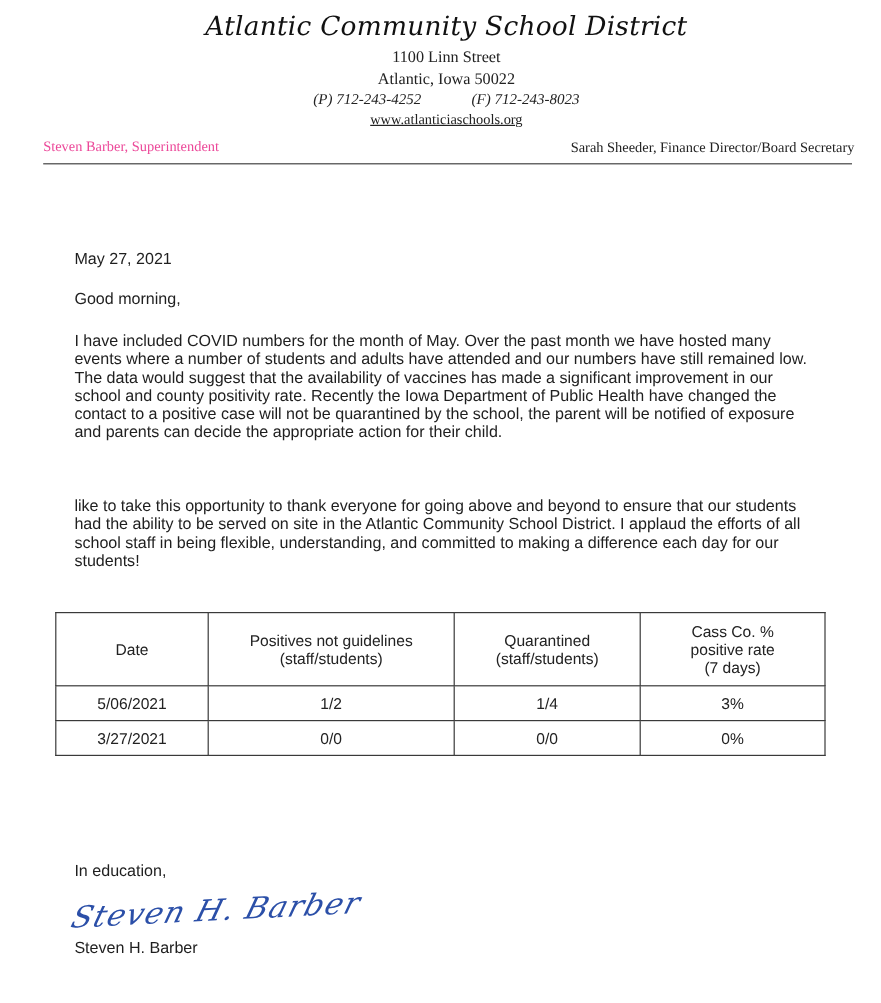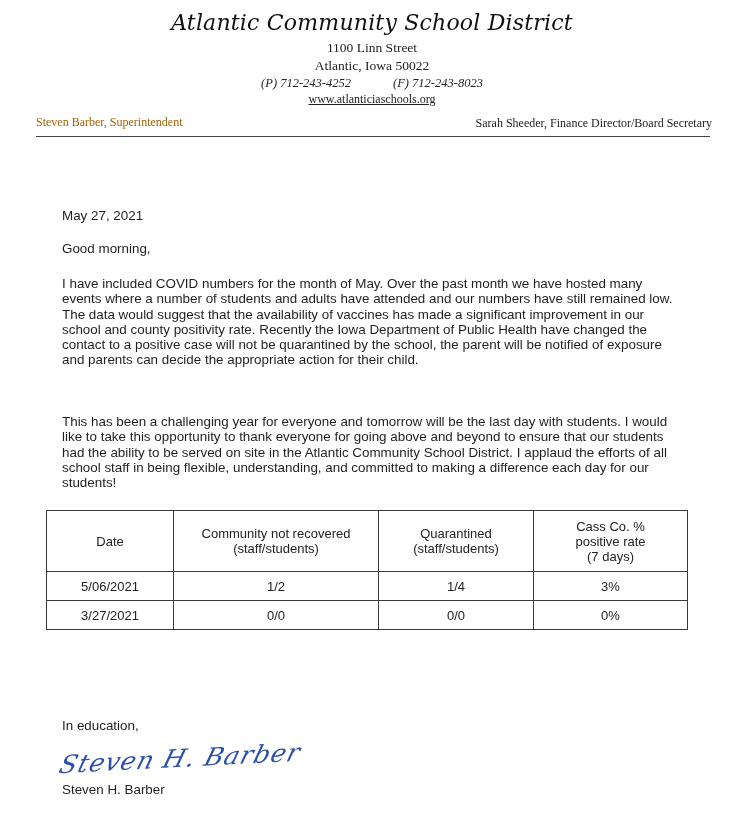--- a/index.html
+++ b/index.html
@@ -41,21 +41,21 @@
     .lh-street { top: 40px; }
     .lh-city { top: 58px; }
     .lh-phones { top: 76px; font-style: italic; font-size: 12.5px; }
     .lh-phones span { display: inline-block; }
     .lh-phones .fax { margin-left: 42px; }
     .lh-web { top: 92px; font-size: 12px; text-decoration: underline; }
     .lh-left {
       position: absolute;
       left: 36px; top: 115px;
       font-size: 12px;
-      color: #a16207;
+      color: #ec4899;
       text-align: right;
     }
     .lh-right {
       position: absolute;
       right: 22px; top: 116px;
       font-size: 12px;
       color: #222;
     }
     .lh-rule {
       position: absolute;
@@ -140,35 +140,34 @@
 <div class="body-text para para1">
   <p>I have included COVID numbers for the month of May.  Over the past month we have hosted many</p>
   <p>events where a number of students and adults have attended and our numbers have still remained low.</p>
   <p>The data would suggest that the availability of vaccines has made a significant improvement in our</p>
   <p>school and county positivity rate.  Recently the Iowa Department of Public Health have changed the</p>
   <p>contact to a positive case will not be quarantined by the school, the parent will be notified of exposure</p>
   <p>and parents can decide the appropriate action for their child.</p>
 </div>
 
 <div class="body-text para para2">
-  <p>This has been a challenging year for everyone and tomorrow will be the last day with students.  I would</p>
   <p>like to take this opportunity to thank everyone for going above and beyond to ensure that our students</p>
   <p>had the ability to be served on site in the Atlantic Community School District.  I applaud the efforts of all</p>
   <p>school staff in being flexible, understanding, and committed to making a difference each day for our</p>
   <p>students!</p>
 </div>
 
 <table class="covid-table">
   <thead>
     <tr>
       <th class="col-date">
         <span class="hdr-line">Date</span>
       </th>
       <th class="col-pos">
-        <span class="hdr-line">Community not recovered</span>
+        <span class="hdr-line">Positives not guidelines</span>
         <span class="hdr-line">(staff/students)</span>
       </th>
       <th class="col-quar">
         <span class="hdr-line">Quarantined</span>
         <span class="hdr-line">(staff/students)</span>
       </th>
       <th class="col-rate">
         <span class="hdr-line">Cass Co. %</span>
         <span class="hdr-line">positive rate</span>
         <span class="hdr-line">(7 days)</span>

